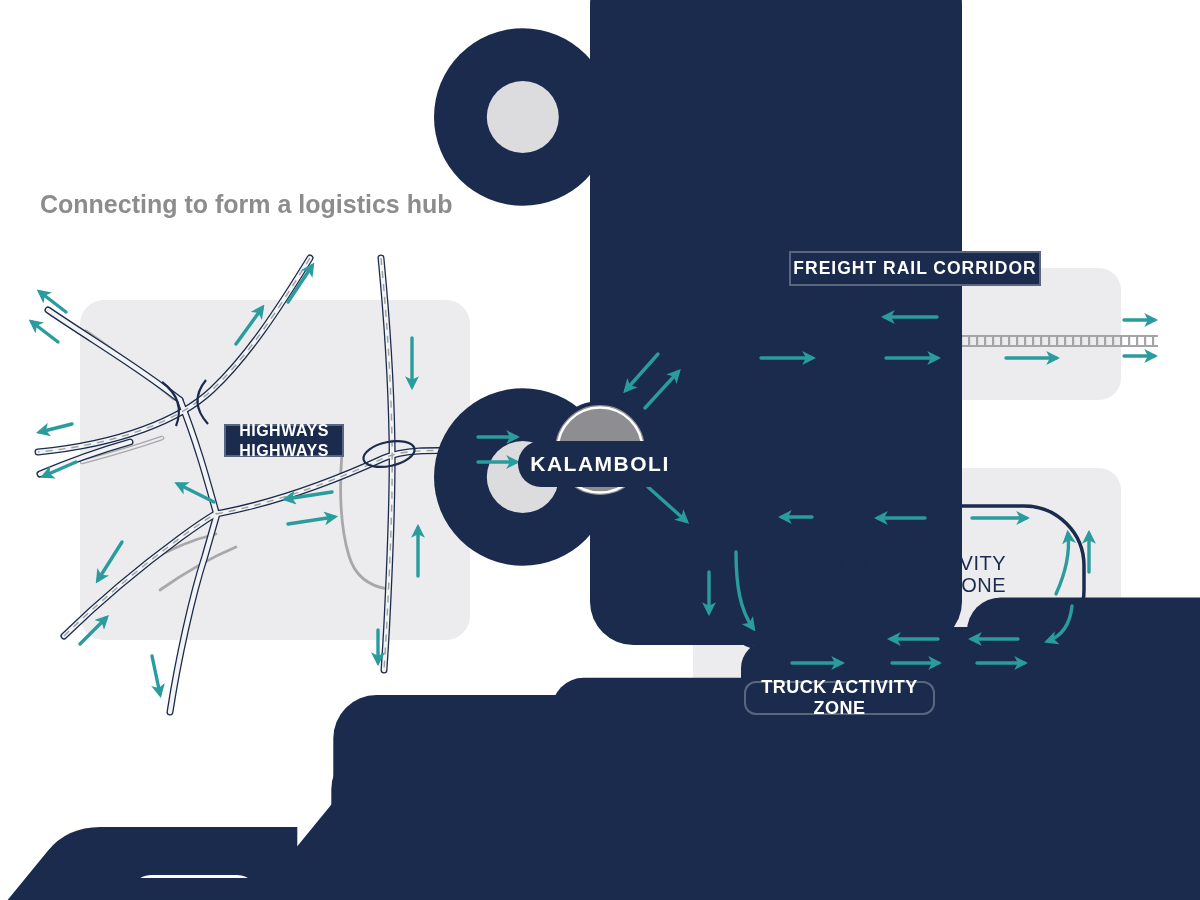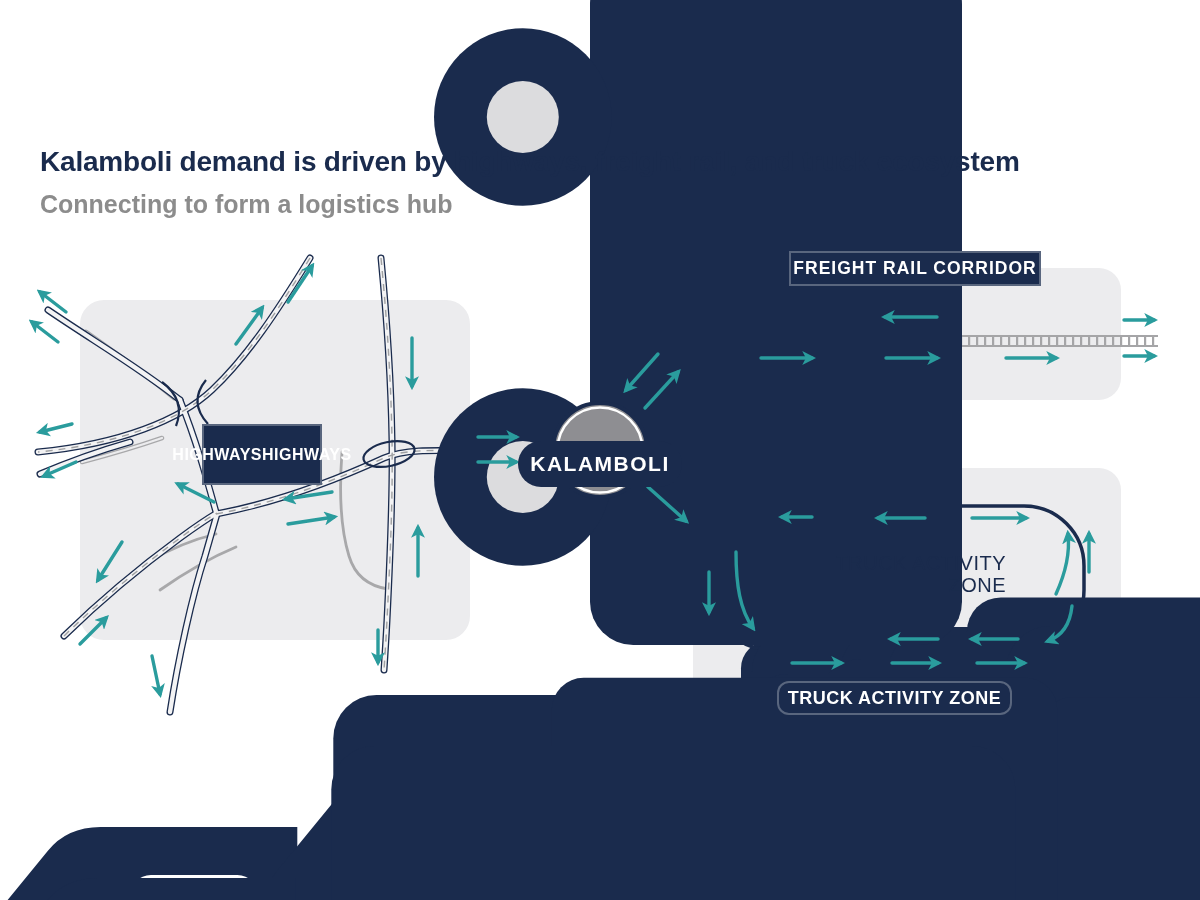--- a/index.html
+++ b/index.html
@@ -9,23 +9,23 @@
          font-size:28px;font-weight:bold;letter-spacing:-0.2px;color:var(--navy,#1b2b4f);}
   .subtitle{position:absolute;left:40px;top:190px;width:900px;
          font-size:25px;font-weight:700;color:var(--muted,#8c8c8c);}
   .diagram{position:absolute;left:0;top:0;}
   .pill{position:absolute;background:var(--navy,#1a2b4d);color:#fff;font-weight:bold;
         display:flex;align-items:center;justify-content:center;text-align:center;
         border-radius:0;border:2px solid rgba(255,255,255,0.28);box-sizing:border-box;}
   .pill-rail{left:789px;top:251px;width:252px;height:35px;font-size:17.5px;letter-spacing:1px;}
   .pill-hub{left:518px;top:429px;width:164px;height:46px;border-radius:24px;
             font-size:21px;letter-spacing:1.5px;border:none;margin-top:12px;}
-  .pill-hwy{left:202px;top:424px;width:120px;height:61px;font-size:16px;letter-spacing:.5px;
-            line-height:1.25;flex-direction:row;}
-  .pill-truck{left:777px;top:681px;width:235px;height:34px;font-size:18px;letter-spacing:.5px;border-radius:12px;}
+  .pill-hwy{left:224px;top:424px;width:120px;height:33px;font-size:16px;letter-spacing:.5px;
+            line-height:1.25;flex-direction:column;}
+  .pill-truck{left:744px;top:681px;width:191px;height:34px;font-size:18px;letter-spacing:.5px;border-radius:12px;}
   .zone-title{position:absolute;left:770px;top:552px;width:236px;text-align:right;
             color:var(--navy,#1a2b4d);font-weight:normal;font-size:20px;letter-spacing:.5px;line-height:1.12;}
   
   .fN{fill:var(--navy,#1a2b4d);}
   .panel{fill:var(--panel,#ececee);}
   .roadC{stroke:var(--navy,#1a2b4d);stroke-width:7;fill:none;stroke-linecap:round;}
   .roadI{stroke:#f3f3f4;stroke-width:4.4;fill:none;stroke-linecap:round;}
   .roadD{stroke:#9fa0a2;stroke-width:1.4;fill:none;stroke-dasharray:7 6;}
   .thinN{stroke:var(--navy,#1a2b4d);stroke-width:2.2;fill:none;}
   .gRoadC{stroke:var(--road-gray,#a8a8aa);stroke-width:4.6;fill:none;stroke-linecap:round;}
@@ -201,21 +201,20 @@
       <line class="arrow" x1="1089" y1="572" x2="1089" y2="534" marker-end="url(#mT)"></line>
       <path class="arrow" d="M1072,606 C1070,625 1062,636 1048,641" marker-end="url(#mT)"></path>
     </g>
 
     <g>
       <circle cx="600" cy="450" r="47" class="hubC"></circle>
       <circle cx="600" cy="450" r="42.5" class="hubRing"></circle>
     </g>
   </svg>
 
-  <div class="title">Kalamboli demand is driven by highways, freight rail, and truck ecosystem</div>
   <div class="subtitle">Connecting to form a logistics hub</div>
 
   <div class="pill pill-rail">
     <span>FREIGHT RAIL CORRIDOR</span>
   </div>
 
   <div class="pill pill-hwy">
     <span>HIGHWAYS</span>
     <span>HIGHWAYS</span>
   </div>

